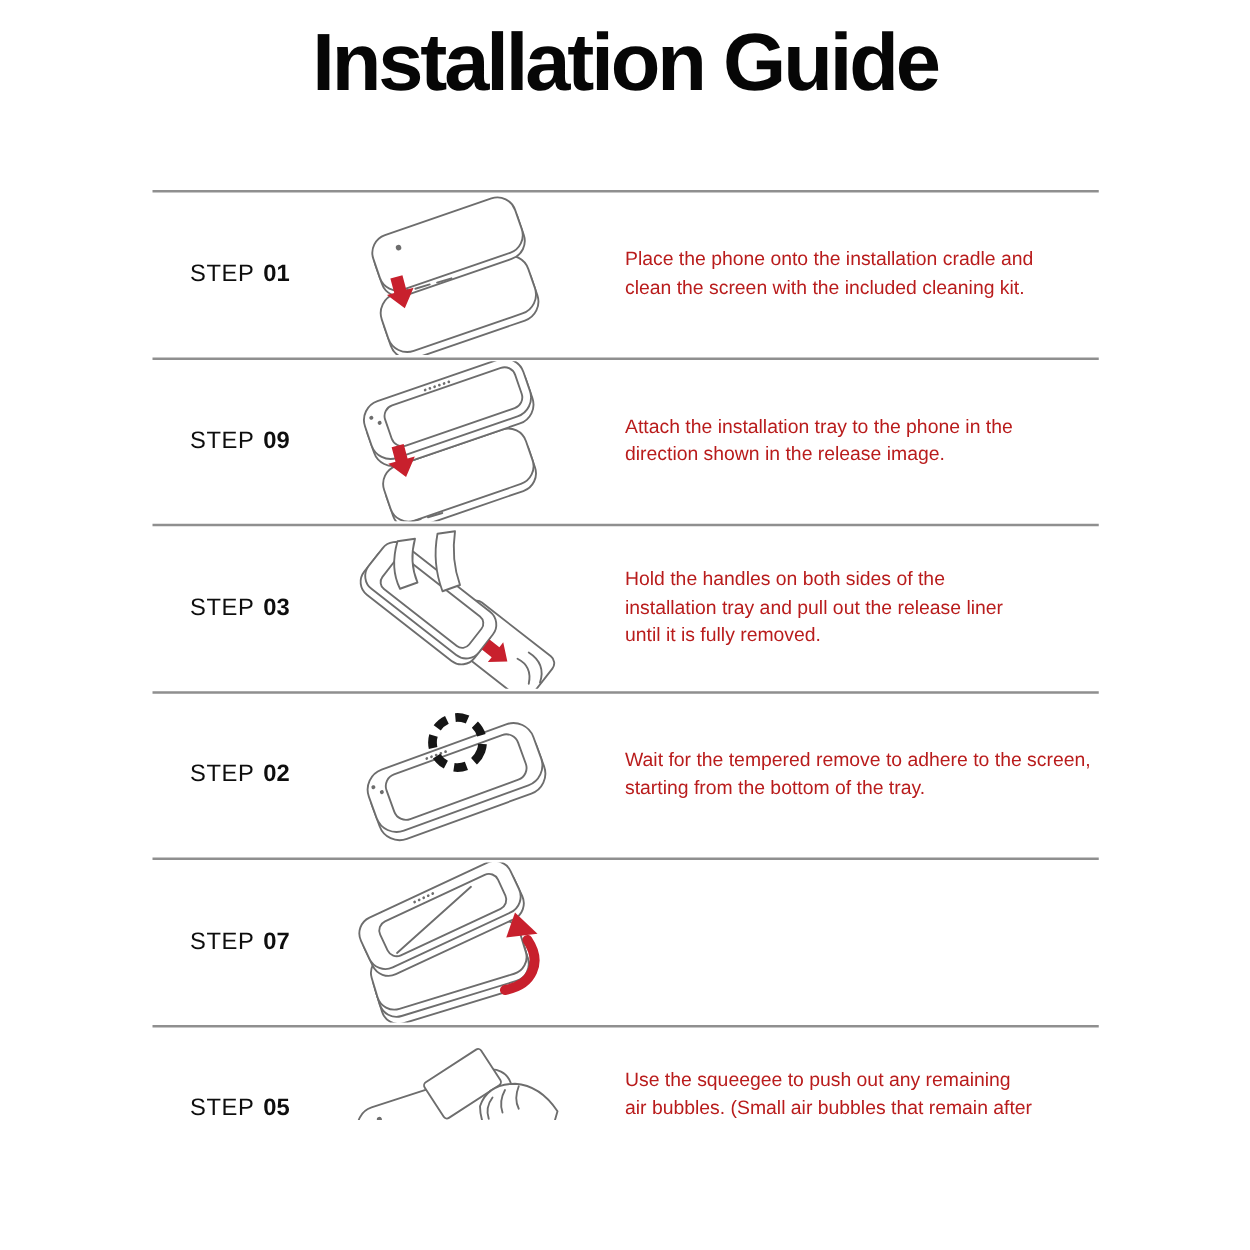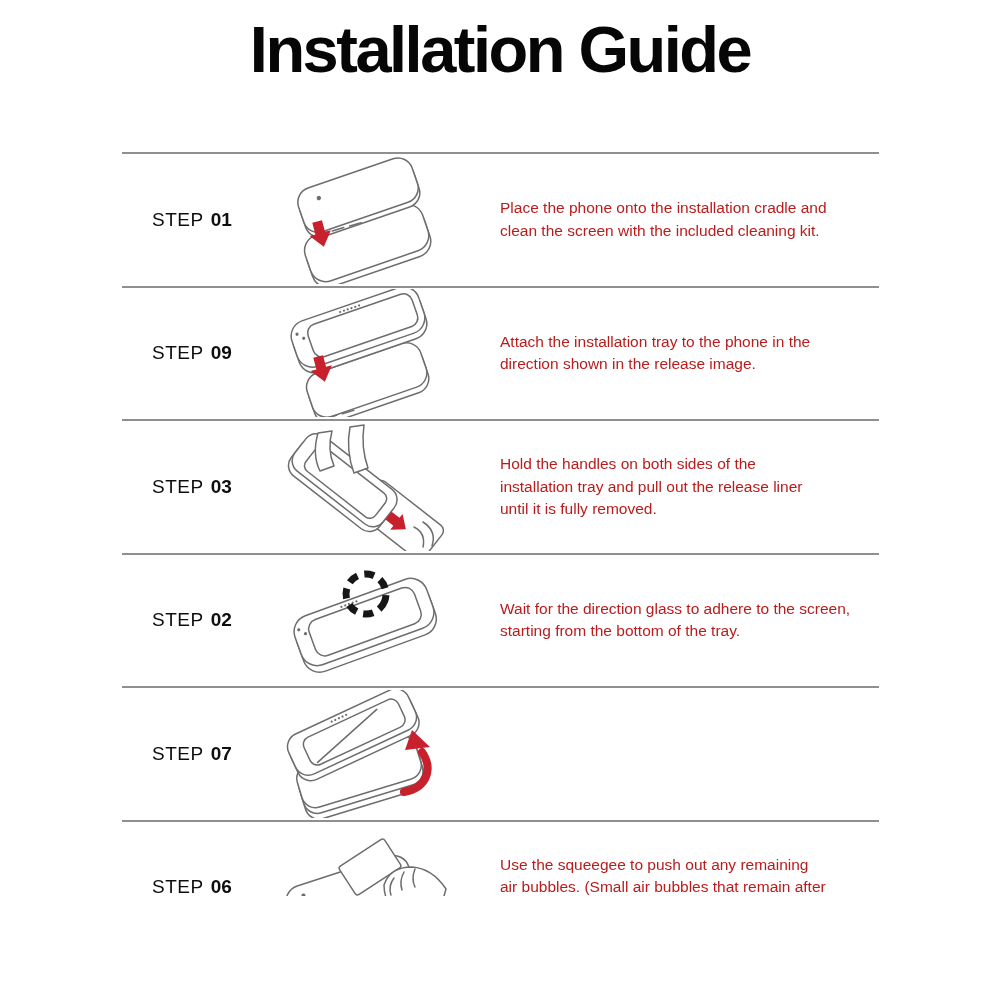--- a/index.html
+++ b/index.html
@@ -148,21 +148,21 @@
             <circle class="dot" cx="-59" cy="-9" r="1.6"></circle>
             <circle class="dot" cx="-16" cy="-22" r="1.1"></circle>
             <circle class="dot" cx="-12" cy="-22" r="1.1"></circle>
             <circle class="dot" cx="-8" cy="-22" r="1.1"></circle>
             <circle class="dot" cx="-4" cy="-22" r="1.1"></circle>
             <circle class="dot" cx="0" cy="-22" r="1.1"></circle>
           </g>
           <circle cx="102" cy="38" r="20" fill="none" stroke="#161616" stroke-width="7" stroke-dasharray="10 7" transform="rotate(20 102 38)"></circle>
         </svg>
       </div>
-      <div class="step-desc">Wait for the direction glass to adhere to the screen,
+      <div class="step-desc">Wait for the tempered remove to adhere to the screen,
 starting from the bottom of the tray.</div>
     </div>
 
     <div class="step-row">
       <div class="step-label">
         <span>STEP</span><span class="step-num">07</span>
       </div>
       <div class="step-illu">
         <svg viewBox="0 0 200 128">
           <g transform="translate(95,82) rotate(-17)">
@@ -182,21 +182,21 @@
             <circle class="dot" cx="2" cy="-18" r="1.1"></circle>
           </g>
           <path class="red-stroke" d="M140,102 C162,98 170,80 158,62"></path>
           <path class="red" d="M148,40 L166,57 L141,60 Z"></path>
         </svg>
       </div>
     </div>
 
     <div class="step-row">
       <div class="step-label">
-        <span>STEP</span><span class="step-num">06</span>
+        <span>STEP</span><span class="step-num">05</span>
       </div>
       <div class="step-illu">
         <svg viewBox="0 0 200 128">
           <g transform="translate(86,70) rotate(-18)">
             <rect class="ln" x="-64" y="-17" width="128" height="50" rx="16"></rect>
             <rect class="ln" x="-64" y="-23" width="128" height="50" rx="16"></rect>
             <circle class="dot" cx="-45" cy="-12" r="2"></circle>
             <line class="ln-open" x1="-56" y1="22" x2="-46" y2="22.5"></line>
             <line class="ln-open" x1="-40" y1="23" x2="-28" y2="23.5"></line>
           </g>

